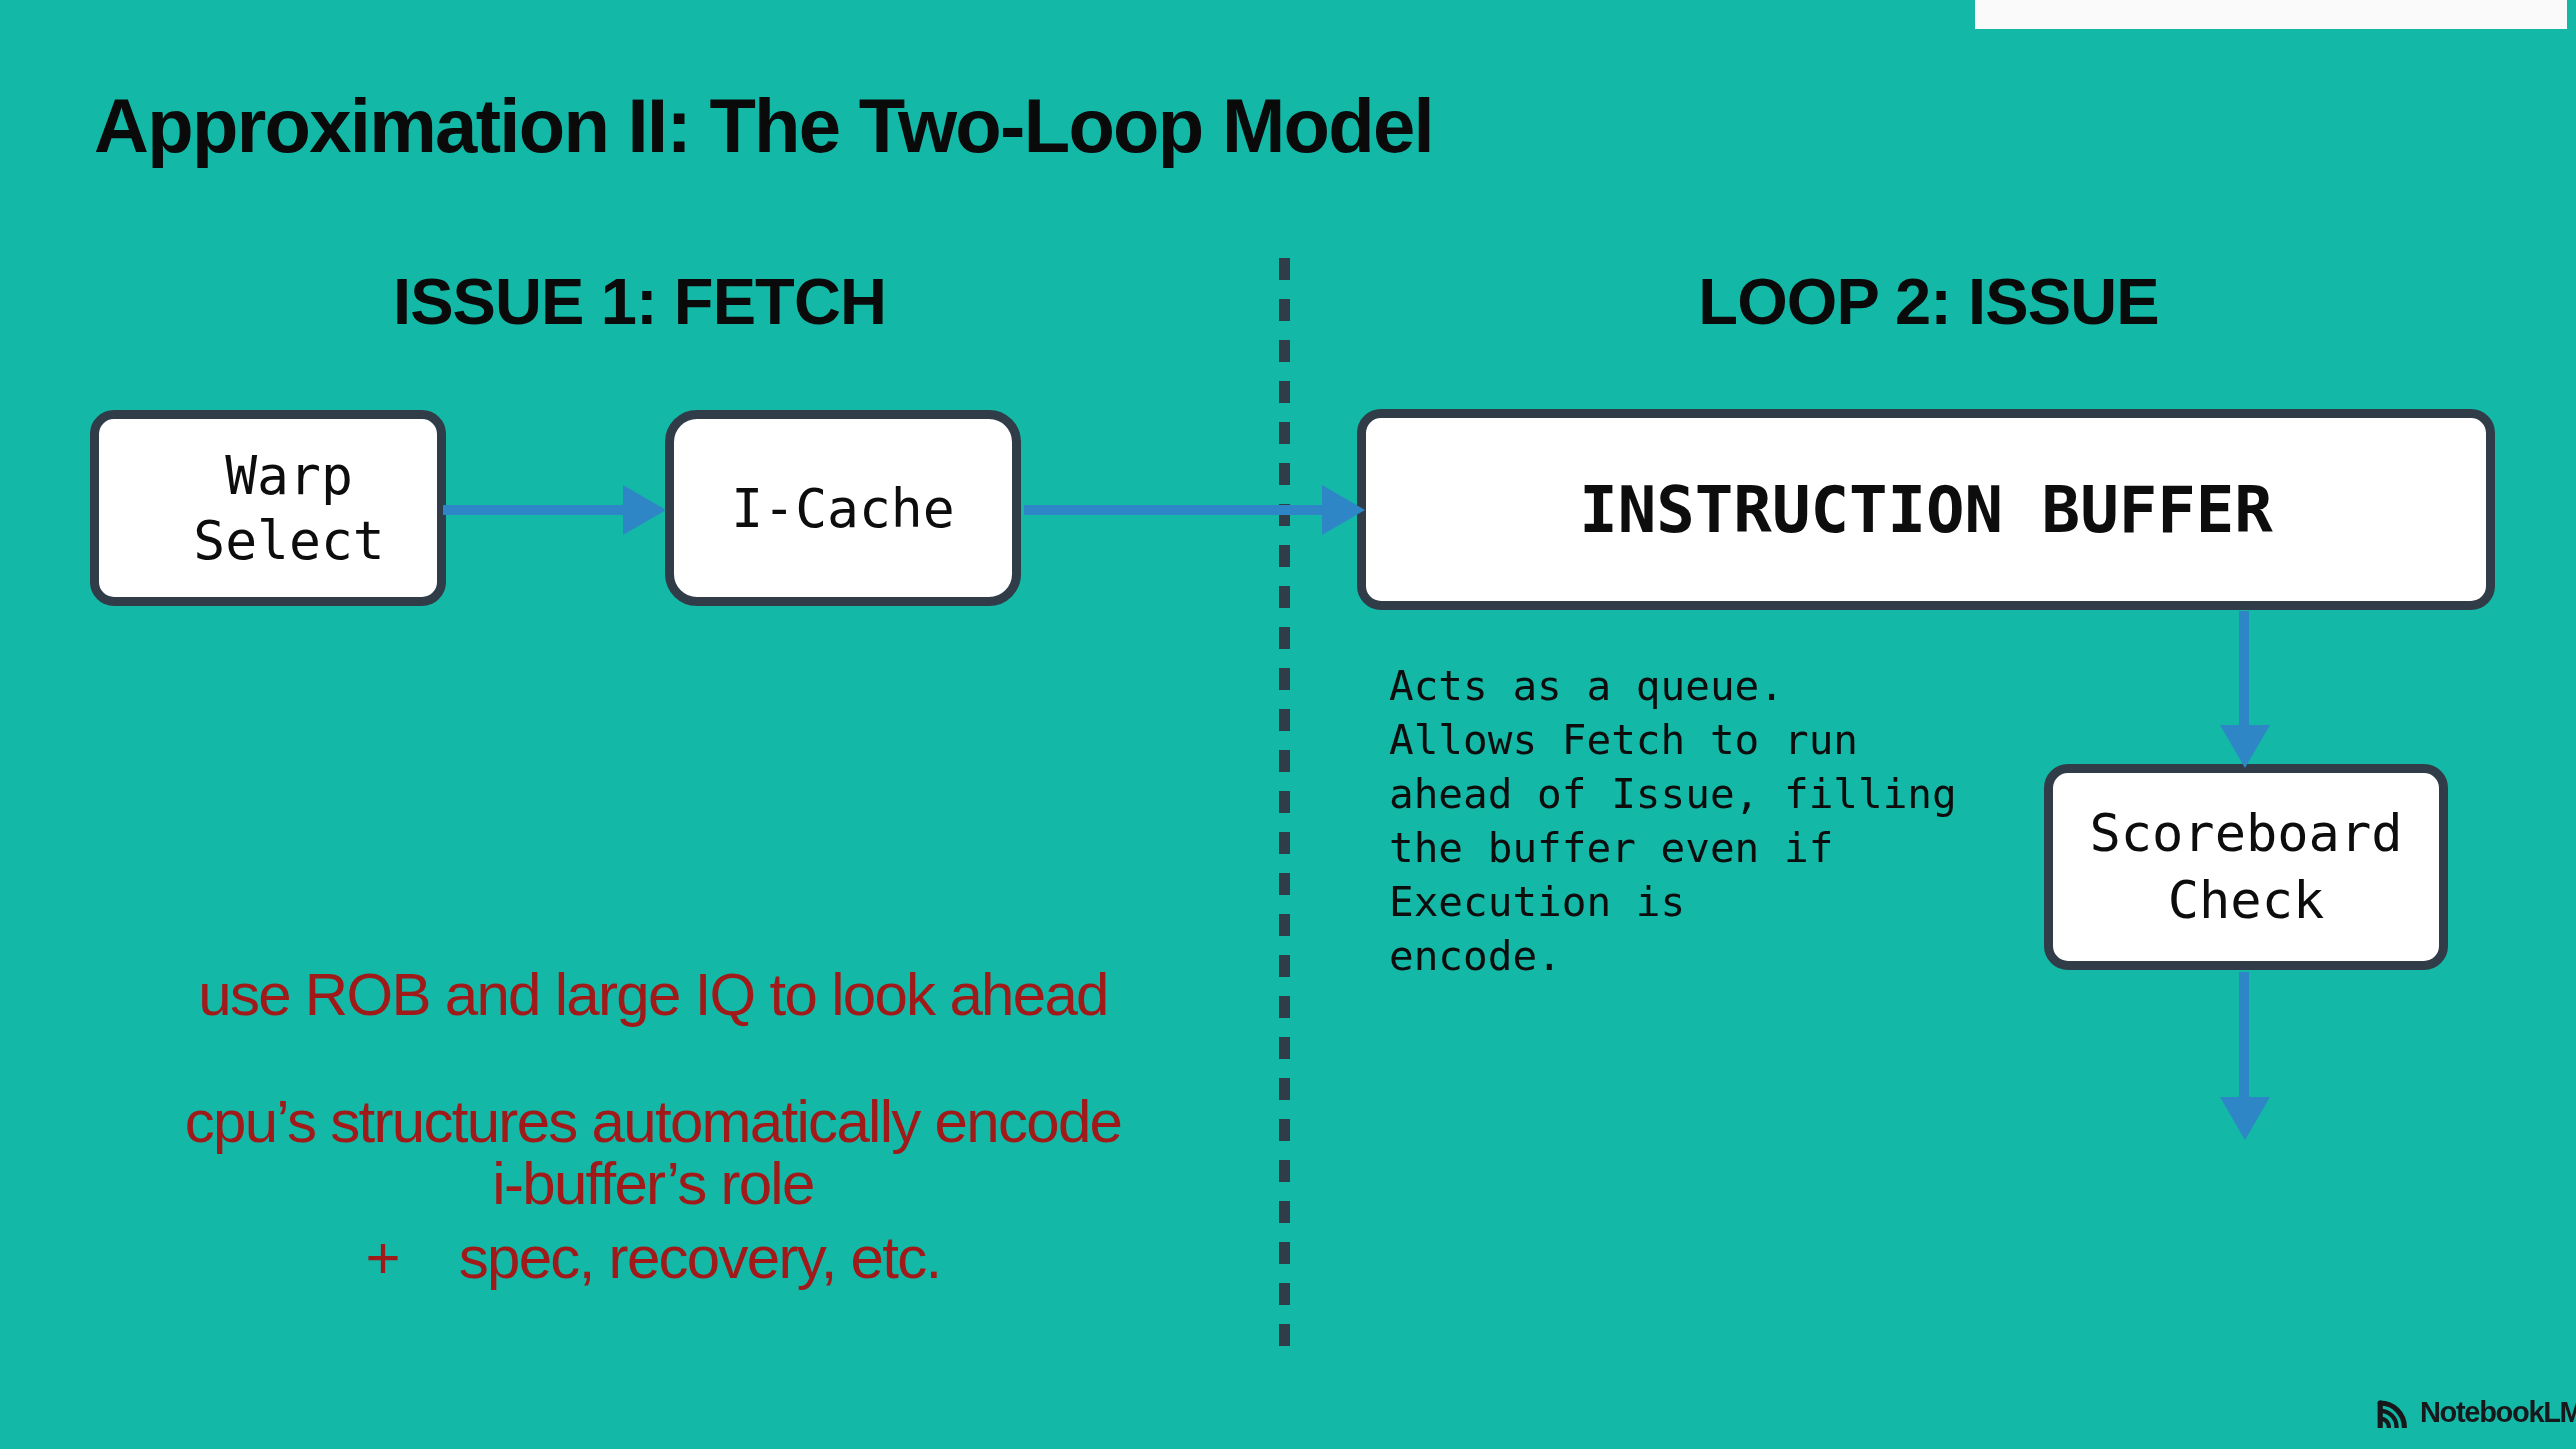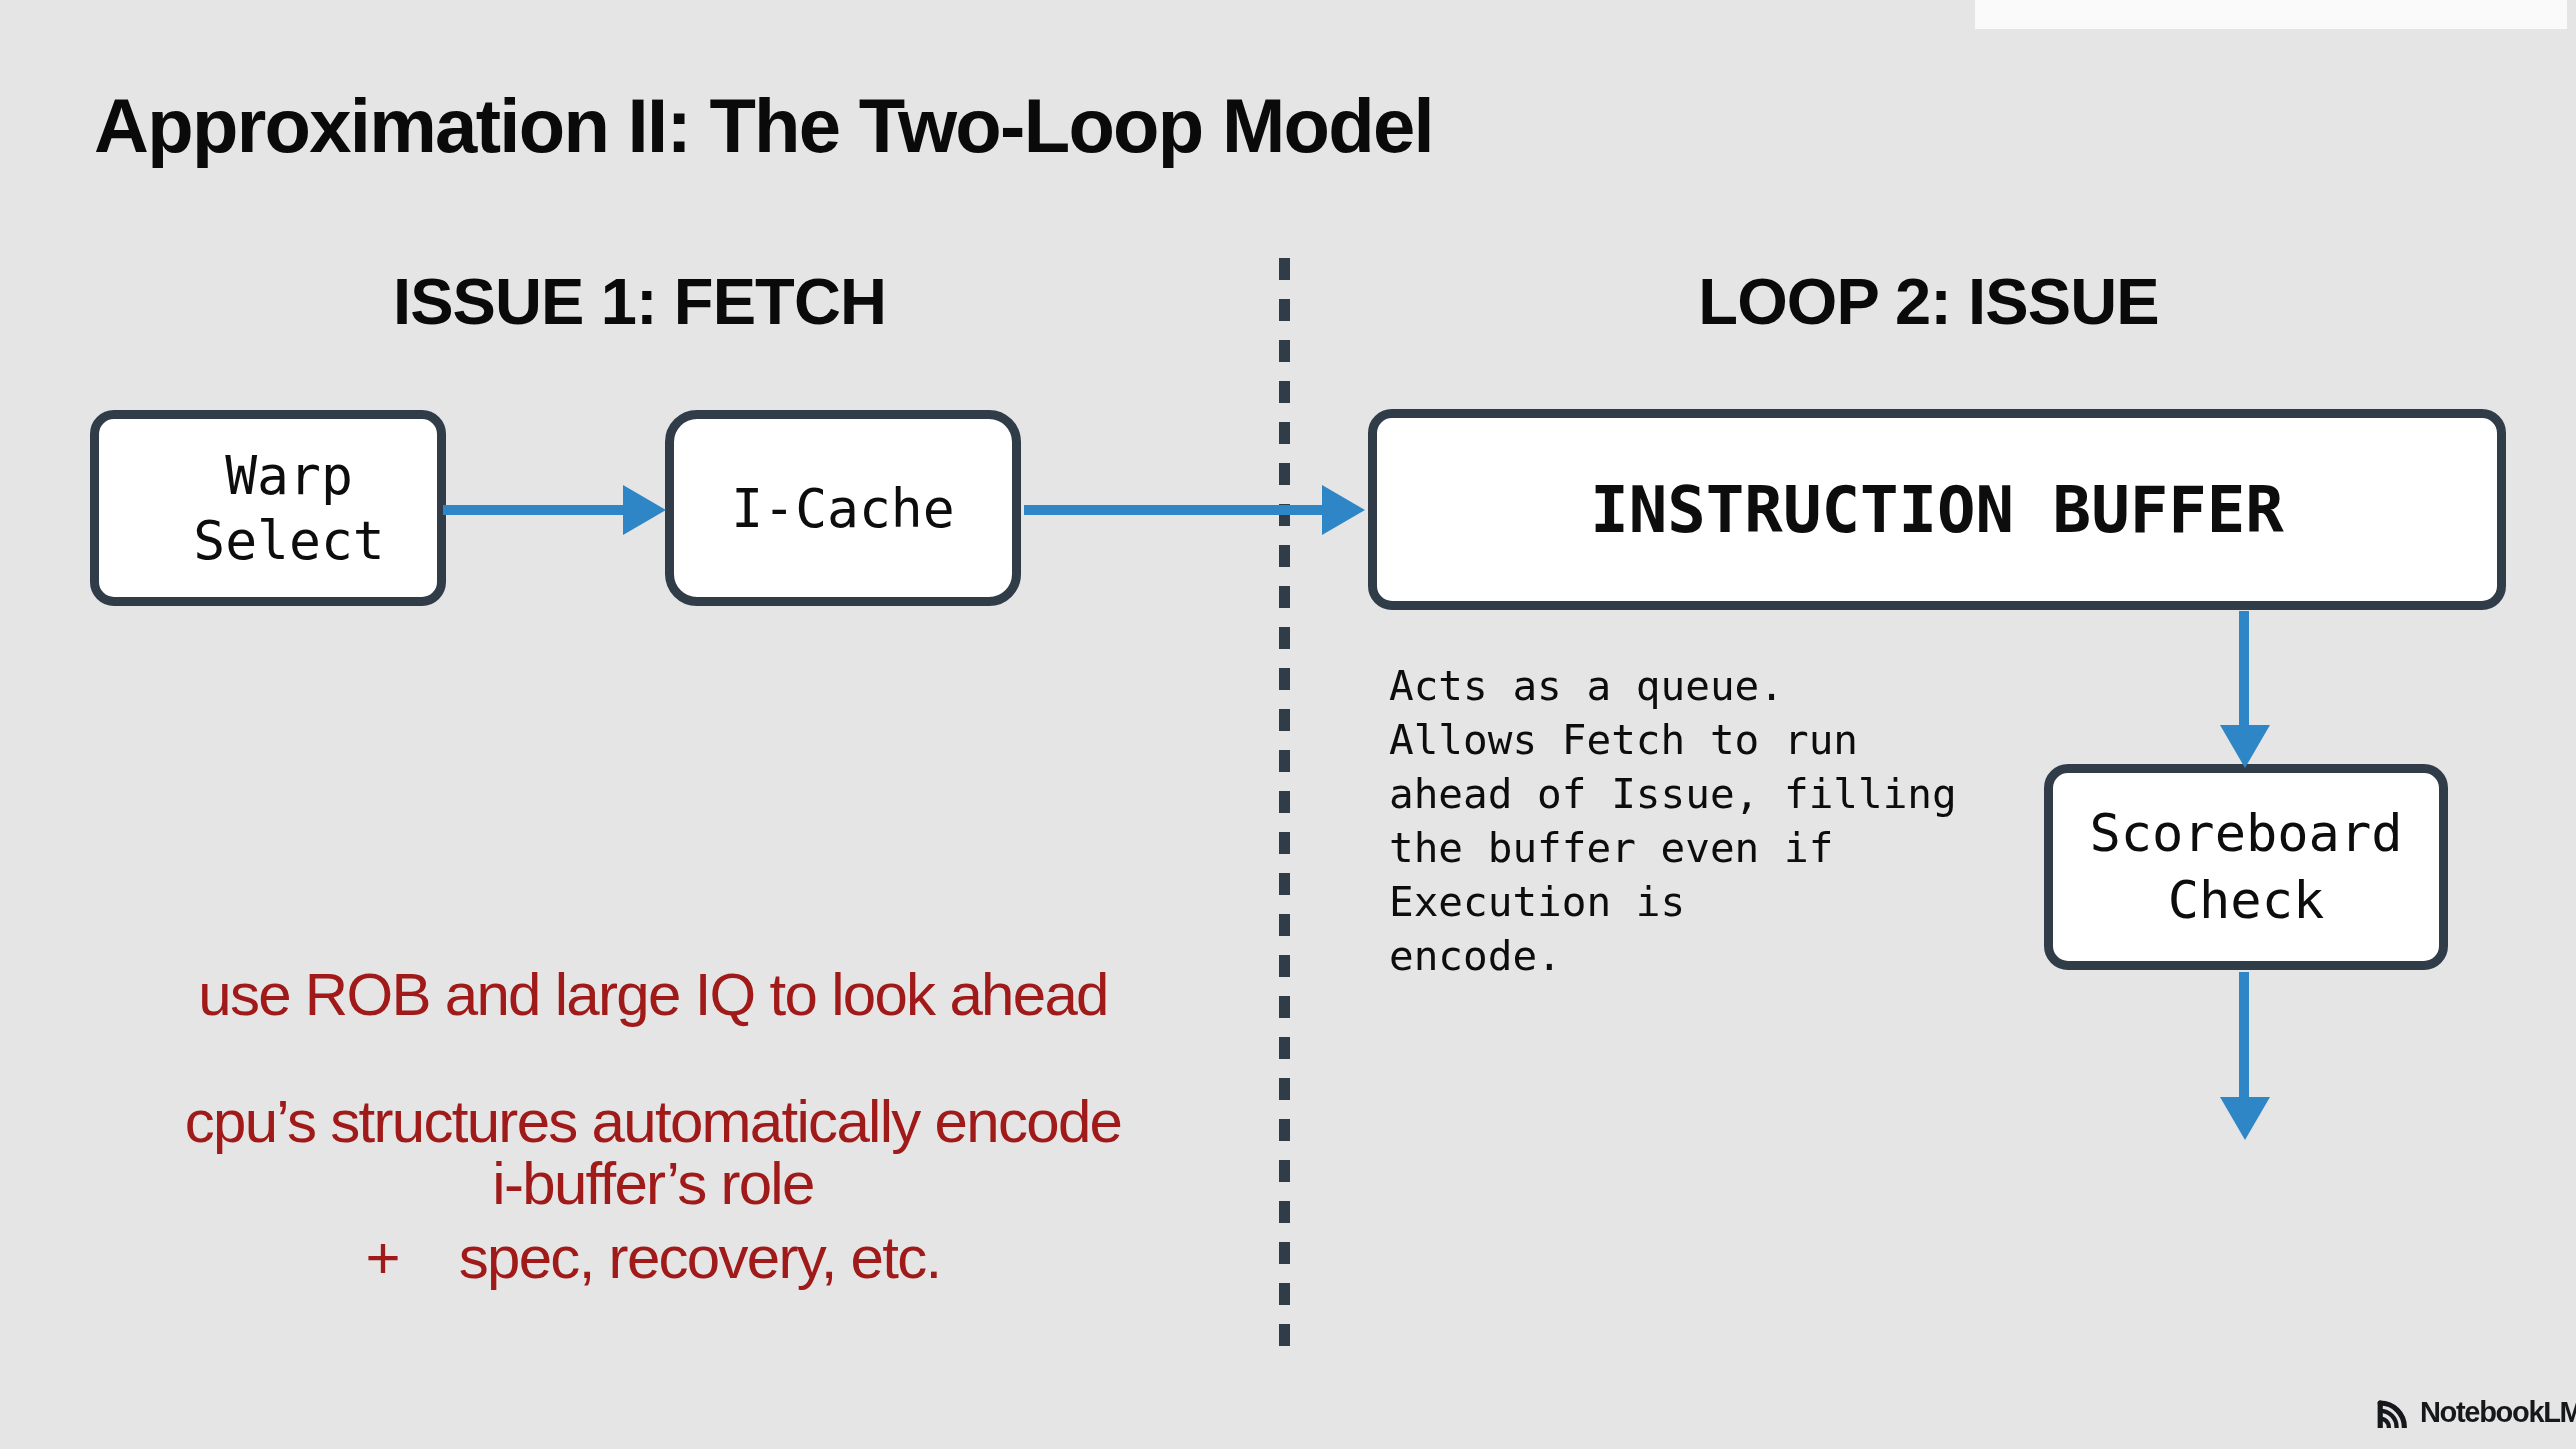--- a/index.html
+++ b/index.html
@@ -1,19 +1,19 @@
 <!DOCTYPE html>
 <html style="--accent: #2e86c6; --slate: #313c49; --red: #a11a1a; --ink: #0d0d0d;font-size:13.7px"><head>
 <meta charset="utf-8">
 <style>
   html,body{margin:0;padding:0;background:#ffffff;}
   .stage{
     position:relative;
     width:2576px;height:1449px;
-    background:#e5e5e5;
+    background:#14b8a6;
     overflow:hidden;
     font-family:"Liberation Sans",sans-serif;
   }
   .abs{position:absolute;}
 
   
   .top-strip{left:1975px;top:0;width:592px;height:29px;background:#fafafa;}
 
   
   .page-title{
@@ -40,21 +40,21 @@
     border-radius:24px;
     box-sizing:border-box;
     display:flex;flex-direction:column;
     align-items:center;justify-content:center;
     font-family:"DejaVu Sans Mono",monospace;
     color:var(--ink);
     text-align:center;
   }
   .box-warp   {left:90px; top:410px; width:356px; height:196px; font-size:53px; line-height:65px;padding-left:42px;}
   .box-icache {left:665px; top:410px; width:356px; height:196px; font-size:53px; line-height:65px;border-radius:32px;}
-  .box-buffer {left:1357px;top:409px; width:1138px;height:201px; font-size:64px; font-weight:bold;margin-left:11px;}
+  .box-buffer {left:1357px;top:409px; width:1138px;height:201px; font-size:64px; font-weight:bold;}
   .box-score  {left:2044px;top:764px; width:404px; height:206px; font-size:52px; line-height:67px;}
   .box-issue  {left:2044px;top:1139px;width:404px; height:211px; font-size:52px; line-height:67px;}
 
   
   .shaft-h{height:10.3px;background:var(--accent);}
   .shaft-v{width:10.3px;background:var(--accent);}
   .head-right{
     width:0;height:0;
     border-left:43px solid var(--accent);
     border-top:25px solid transparent;

